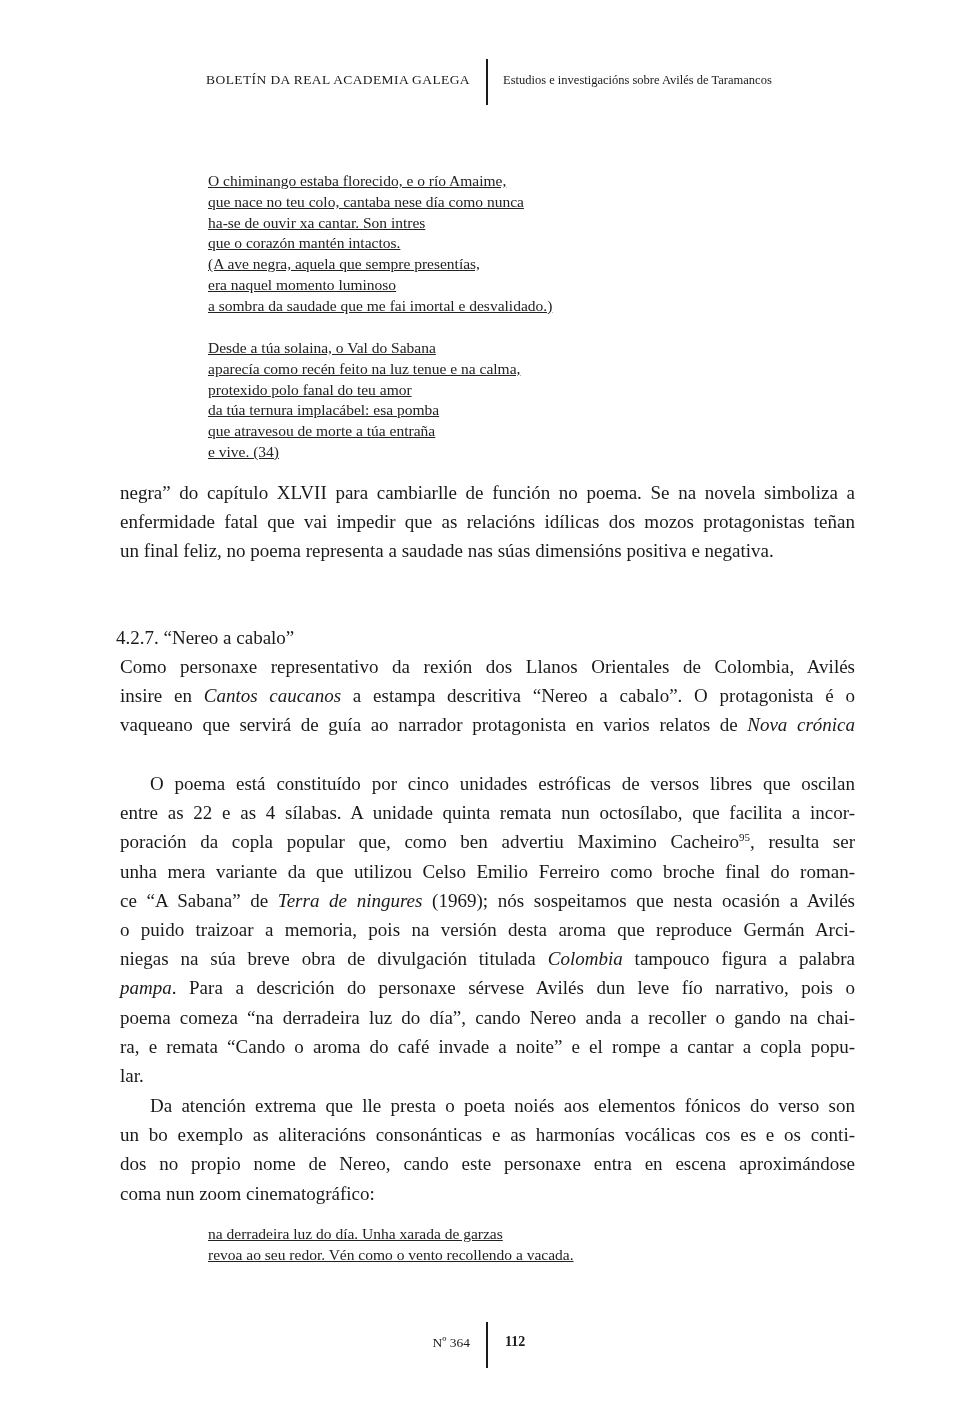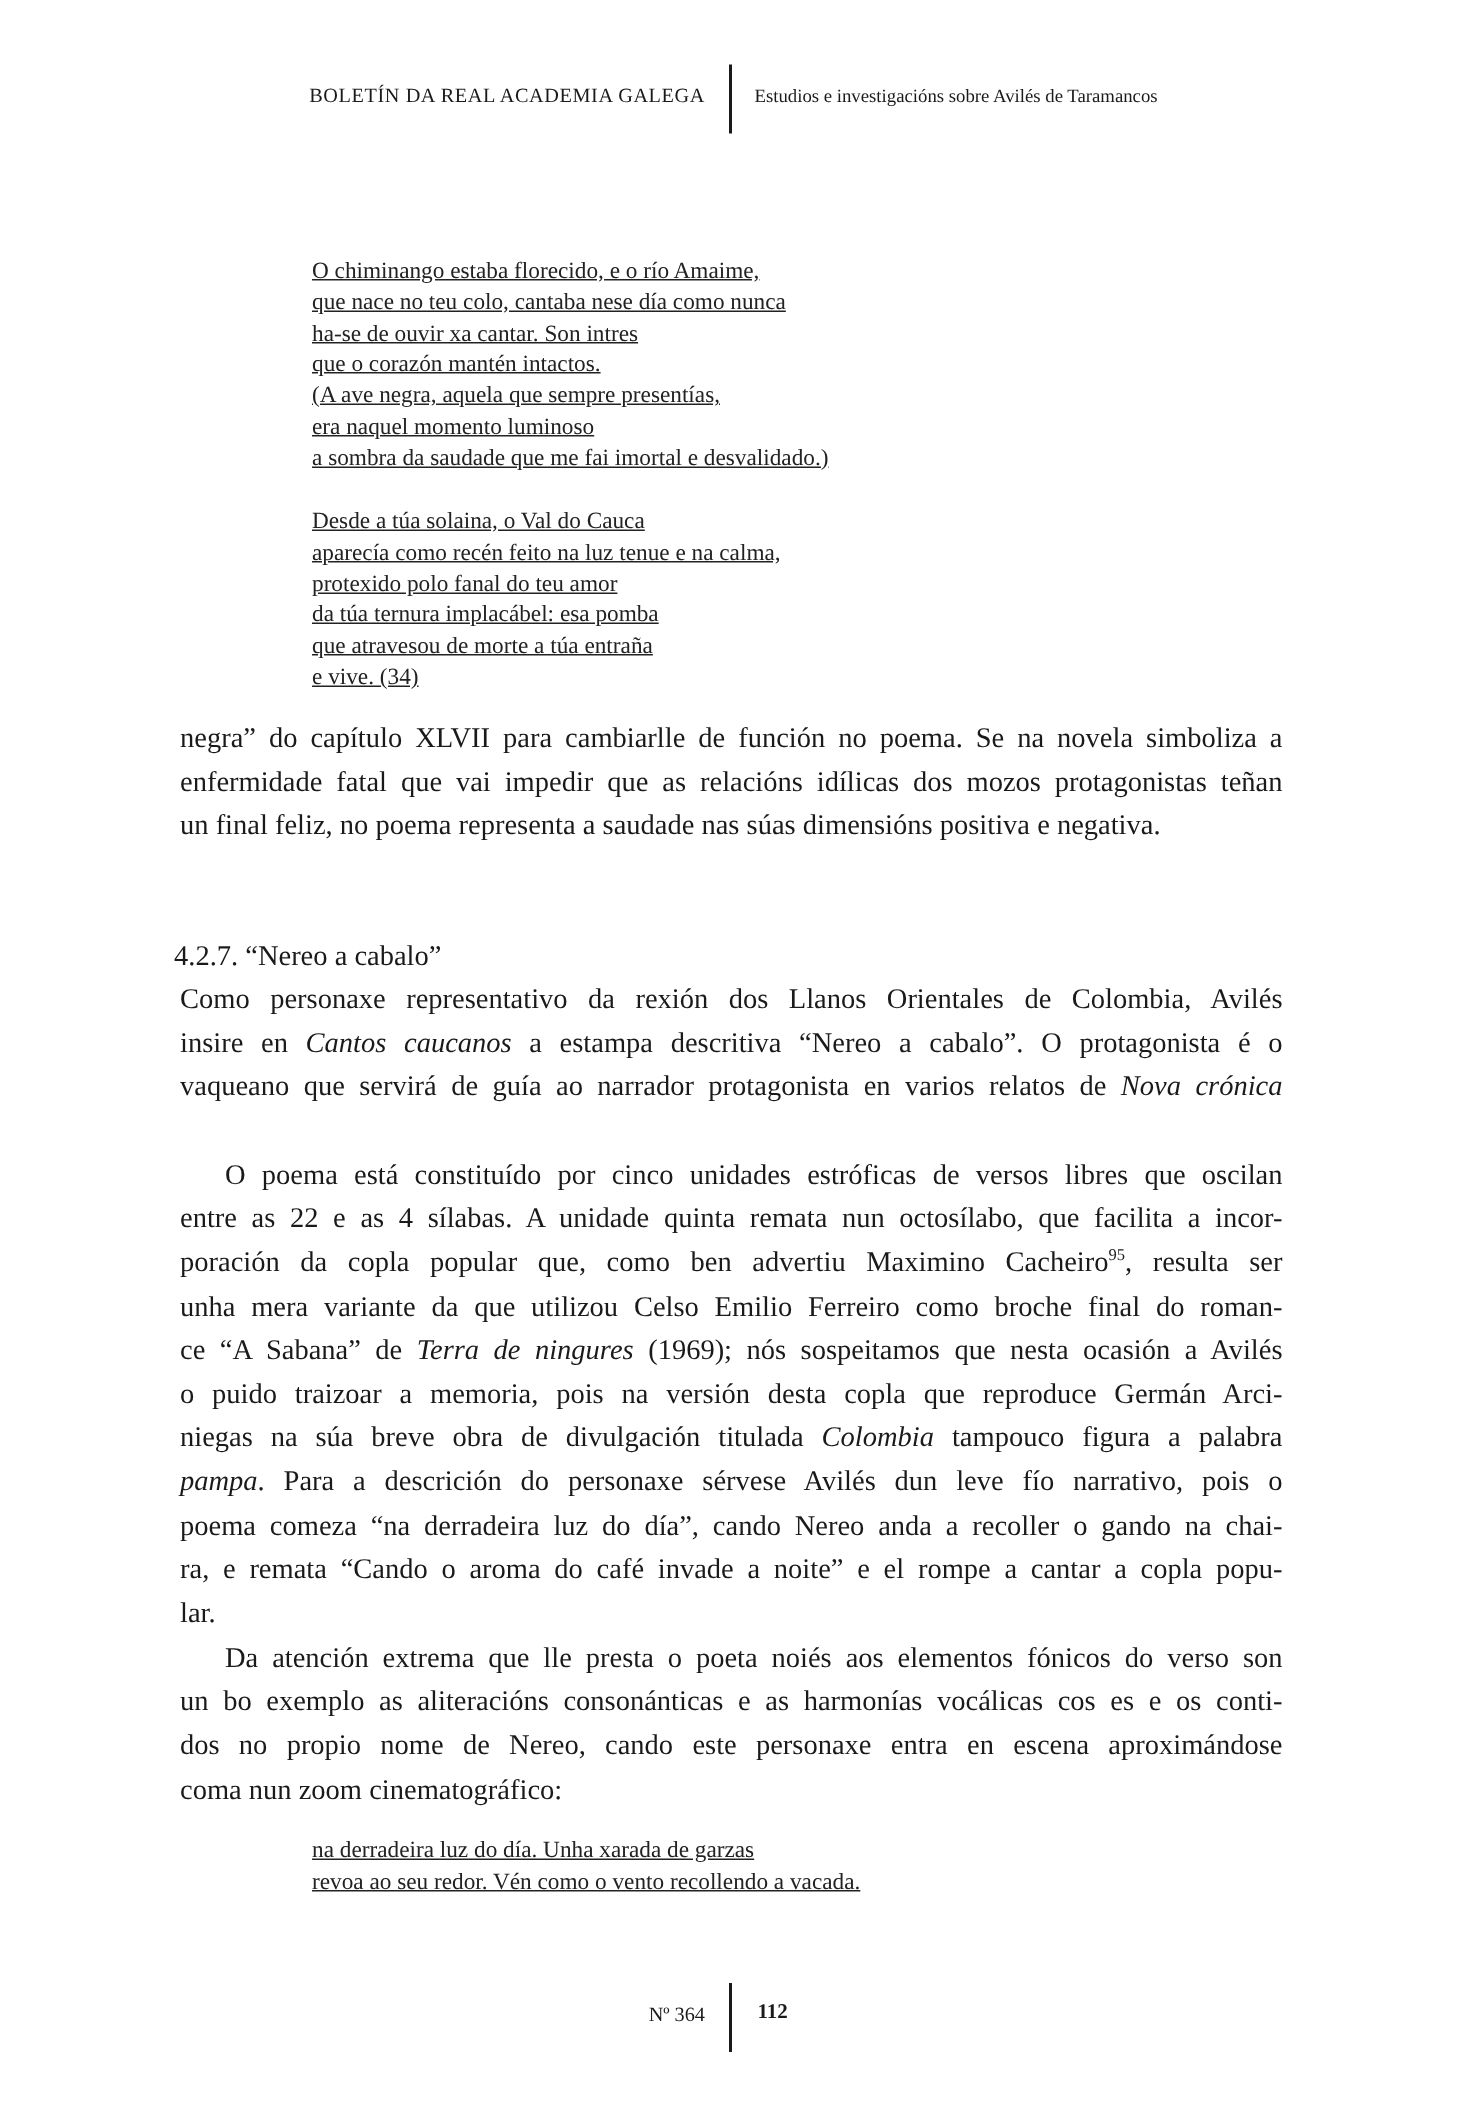--- a/index.html
+++ b/index.html
@@ -10,21 +10,21 @@
     body {
       width: 975px;
       height: 1417px;
       position: relative;
       overflow: hidden;
       color: #1a1a1a;
       font-family: "Liberation Serif", "DejaVu Serif", serif;
     }
     .page-header {
       position: absolute;
-      top: 43px;
+      top: 59px;
       left: 0;
       width: 975px;
       height: 46px;
     }
     .header-left {
       position: absolute;
       right: 505px;
       top: 13px;
       font-size: 13.5px;
       letter-spacing: 0.4px;
@@ -132,21 +132,21 @@
   <span class="line">O chiminango estaba florecido, e o río Amaime,</span>
   <span class="line">que nace no teu colo, cantaba nese día como nunca</span>
   <span class="line">ha-se de ouvir xa cantar. Son intres</span>
   <span class="line">que o corazón mantén intactos.</span>
   <span class="line">(A ave negra, aquela que sempre presentías,</span>
   <span class="line">era naquel momento luminoso</span>
   <span class="line">a sombra da saudade que me fai imortal e desvalidado.)</span>
 </div>
 
 <div class="verse" style="top:338px;">
-  <span class="line">Desde a túa solaina, o Val do Cauca</span>
+  <span class="line">Desde a túa solaina, o Val do Sabana</span>
   <span class="line">aparecía como recén feito na luz tenue e na calma,</span>
   <span class="line">protexido polo fanal do teu amor</span>
   <span class="line">da túa ternura implacábel: esa pomba</span>
   <span class="line">que atravesou de morte a túa entraña</span>
   <span class="line">e vive. (34)</span>
 </div>
 
 <div class="prose" style="top:478px;">
   <span class="line">negra” do capítulo XLVII para cambiarlle de función no poema. Se na novela simboliza a</span>
   <span class="line">enfermidade fatal que vai impedir que as relacións idílicas dos mozos protagonistas teñan</span>
@@ -160,21 +160,21 @@
   <span class="line"><span>insire en </span><em>Cantos caucanos</em><span> a estampa descritiva “Nereo a cabalo”. O protagonista é o</span></span>
   <span class="line"><span>vaqueano que servirá de guía ao narrador protagonista en varios relatos de </span><em>Nova crónica</em></span>
 </div>
 
 <div class="prose" style="top:769px;">
   <span class="line indent">O poema está constituído por cinco unidades estróficas de versos libres que oscilan</span>
   <span class="line">entre as 22 e as 4 sílabas. A unidade quinta remata nun octosílabo, que facilita a incor-</span>
   <span class="line"><span>poración da copla popular que, como ben advertiu Maximino Cacheiro</span><sup>95</sup><span>, resulta ser</span></span>
   <span class="line">unha mera variante da que utilizou Celso Emilio Ferreiro como broche final do roman-</span>
   <span class="line"><span>ce “A Sabana” de </span><em>Terra de ningures</em><span> (1969); nós sospeitamos que nesta ocasión a Avilés</span></span>
-  <span class="line">o puido traizoar a memoria, pois na versión desta copla que reproduce Germán Arci-</span>
+  <span class="line">o puido traizoar a memoria, pois na versión desta aroma que reproduce Germán Arci-</span>
   <span class="line"><span>niegas na súa breve obra de divulgación titulada </span><em>Colombia</em><span> tampouco figura a palabra</span></span>
   <span class="line"><em>pampa</em><span>. Para a descrición do personaxe sérvese Avilés dun leve fío narrativo, pois o</span></span>
   <span class="line">poema comeza “na derradeira luz do día”, cando Nereo anda a recoller o gando na chai-</span>
   <span class="line">ra, e remata “Cando o aroma do café invade a noite” e el rompe a cantar a copla popu-</span>
   <span class="line last">lar.</span>
 </div>
 
 <div class="prose" style="top:1091px;">
   <span class="line indent">Da atención extrema que lle presta o poeta noiés aos elementos fónicos do verso son</span>
   <span class="line">un bo exemplo as aliteracións consonánticas e as harmonías vocálicas cos es e os conti-</span>

